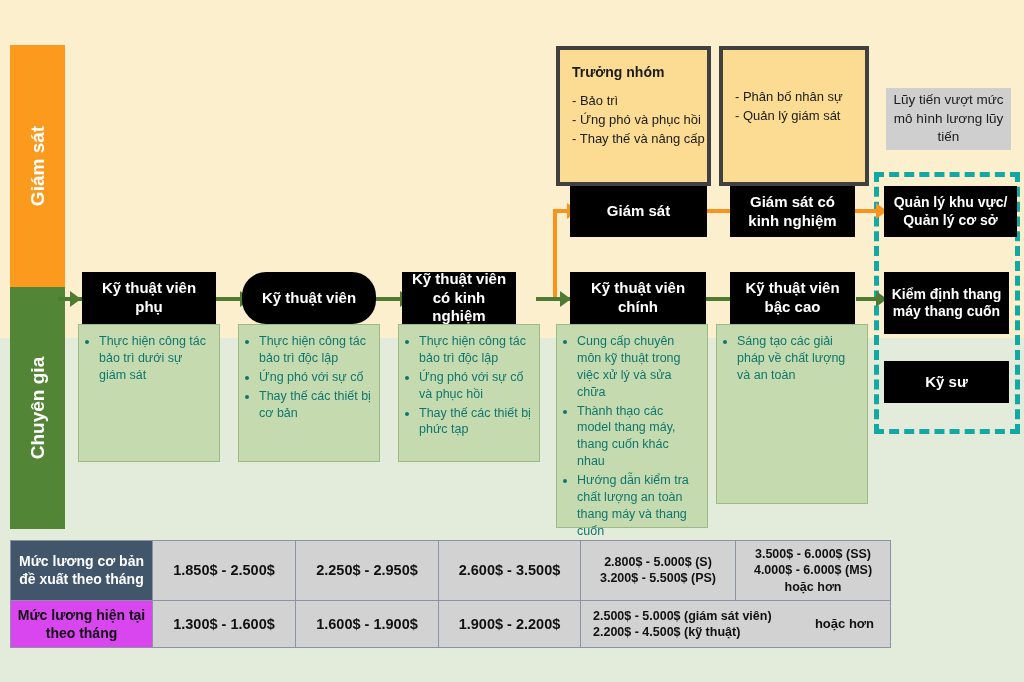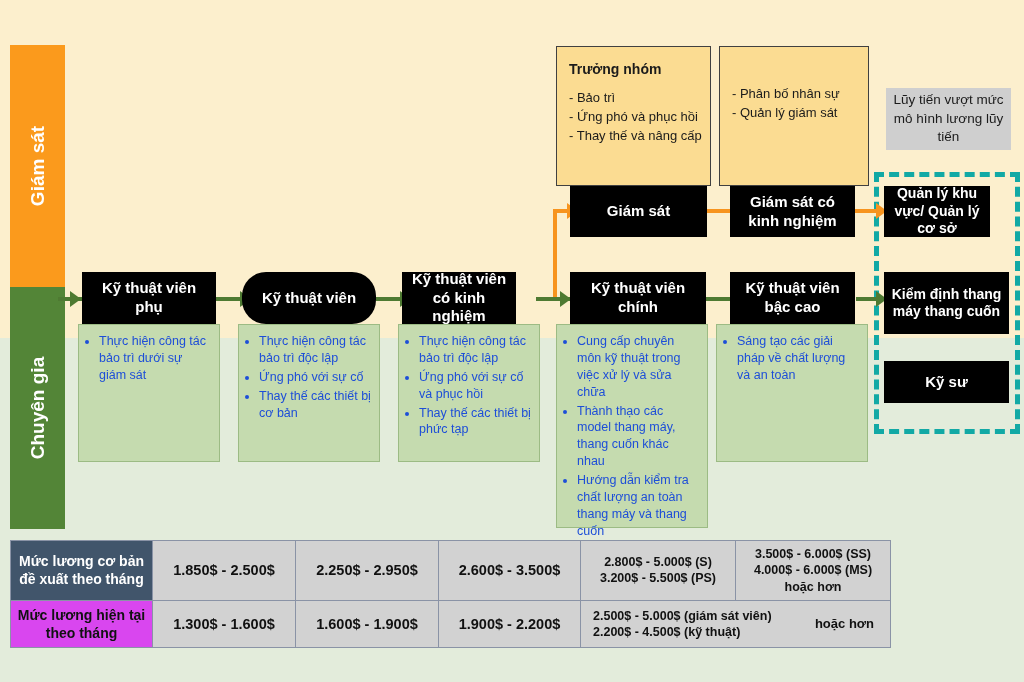--- a/index.html
+++ b/index.html
@@ -28,28 +28,28 @@
     font-weight:bold;font-size:15px;line-height:1.25;
     display:flex;align-items:center;justify-content:center;text-align:center;
     box-sizing:border-box;padding:4px 6px;
   }
   .role.sm{font-size:14px;}
 
   
   .panel{
     position:absolute;background:#c5dbaf;border:1px solid #9cbb84;
     box-sizing:border-box;padding:8px 8px 8px 6px;
-    font-size:12.5px;line-height:1.35;color:#1d4ed8;
+    font-size:12.5px;line-height:1.35;color:#0f766e;
   }
   .panel ul{margin:0;padding-left:14px;list-style:disc;}
   .panel li{margin-bottom:2px;}
 
   
   .note{
-    position:absolute;background:#fbdc92;border:1px solid #404040;
+    position:absolute;background:#fbdc92;border:4px solid #404040;
     box-sizing:border-box;padding:12px 12px;
     font-size:13px;line-height:1.45;color:#1b1b1b;
   }
   .note .nt-title{font-weight:bold;font-size:14px;margin-bottom:10px;}
   .note .nt-line{white-space:nowrap;}
 
   
   .greynote{
     position:absolute;background:#cfcfcf;box-sizing:border-box;
     display:flex;align-items:center;justify-content:center;text-align:center;
@@ -114,21 +114,21 @@
   <div class="arrow-head oh" style="left:567px;top:203px;"></div>
   <div class="vline" style="left:553px;top:209px;height:90px;"></div>
 
   <div class="arrow-line o" style="left:706px;top:209px;width:40px;"></div>
   <div class="arrow-head oh" style="left:735px;top:203px;"></div>
   <div class="arrow-line o" style="left:854px;top:209px;width:35px;"></div>
   <div class="arrow-head oh" style="left:876px;top:203px;"></div>
 
   <div class="role" style="left:570px;top:186px;width:137px;height:51px;">Giám sát</div>
   <div class="role" style="left:730px;top:186px;width:125px;height:51px;">Giám sát có kinh nghiệm</div>
-  <div class="role sm" style="left:884px;top:186px;width:106px;height:51px;">Quản lý khu vực/ Quản lý cơ sở</div>
+  <div class="role sm" style="left:884px;top:186px;width:133px;height:51px;">Quản lý khu vực/ Quản lý cơ sở</div>
 
   <div class="arrow-line g" style="left:58px;top:297px;width:24px;"></div>
   <div class="arrow-head gh" style="left:70px;top:291px;"></div>
   <div class="arrow-line g" style="left:216px;top:297px;width:34px;"></div>
   <div class="arrow-head gh" style="left:240px;top:291px;"></div>
   <div class="arrow-line g" style="left:376px;top:297px;width:34px;"></div>
   <div class="arrow-head gh" style="left:400px;top:291px;"></div>
   <div class="arrow-line g" style="left:536px;top:297px;width:34px;"></div>
   <div class="arrow-head gh" style="left:560px;top:291px;"></div>
   <div class="arrow-line g" style="left:706px;top:297px;width:34px;"></div>
@@ -164,21 +164,21 @@
       <li>Thay thế các thiết bị phức tạp</li>
     </ul>
   </div>
   <div class="panel" style="left:556px;top:324px;width:152px;height:204px;">
     <ul>
       <li>Cung cấp chuyên môn kỹ thuật trong việc xử lý và sửa chữa</li>
       <li>Thành thạo các model thang máy, thang cuốn khác nhau</li>
       <li>Hướng dẫn kiểm tra chất lượng an toàn thang máy và thang cuốn</li>
     </ul>
   </div>
-  <div class="panel" style="left:716px;top:324px;width:152px;height:138px;">
+  <div class="panel" style="left:716px;top:324px;width:152px;height:180px;">
     <ul>
         <li>Sáng tạo các giải pháp về chất lượng và an toàn</li>
       </ul>
   </div>
 
   <div id="salary">
     <table>
       <colgroup>
         <col style="width:142px">
           <col style="width:143px">

